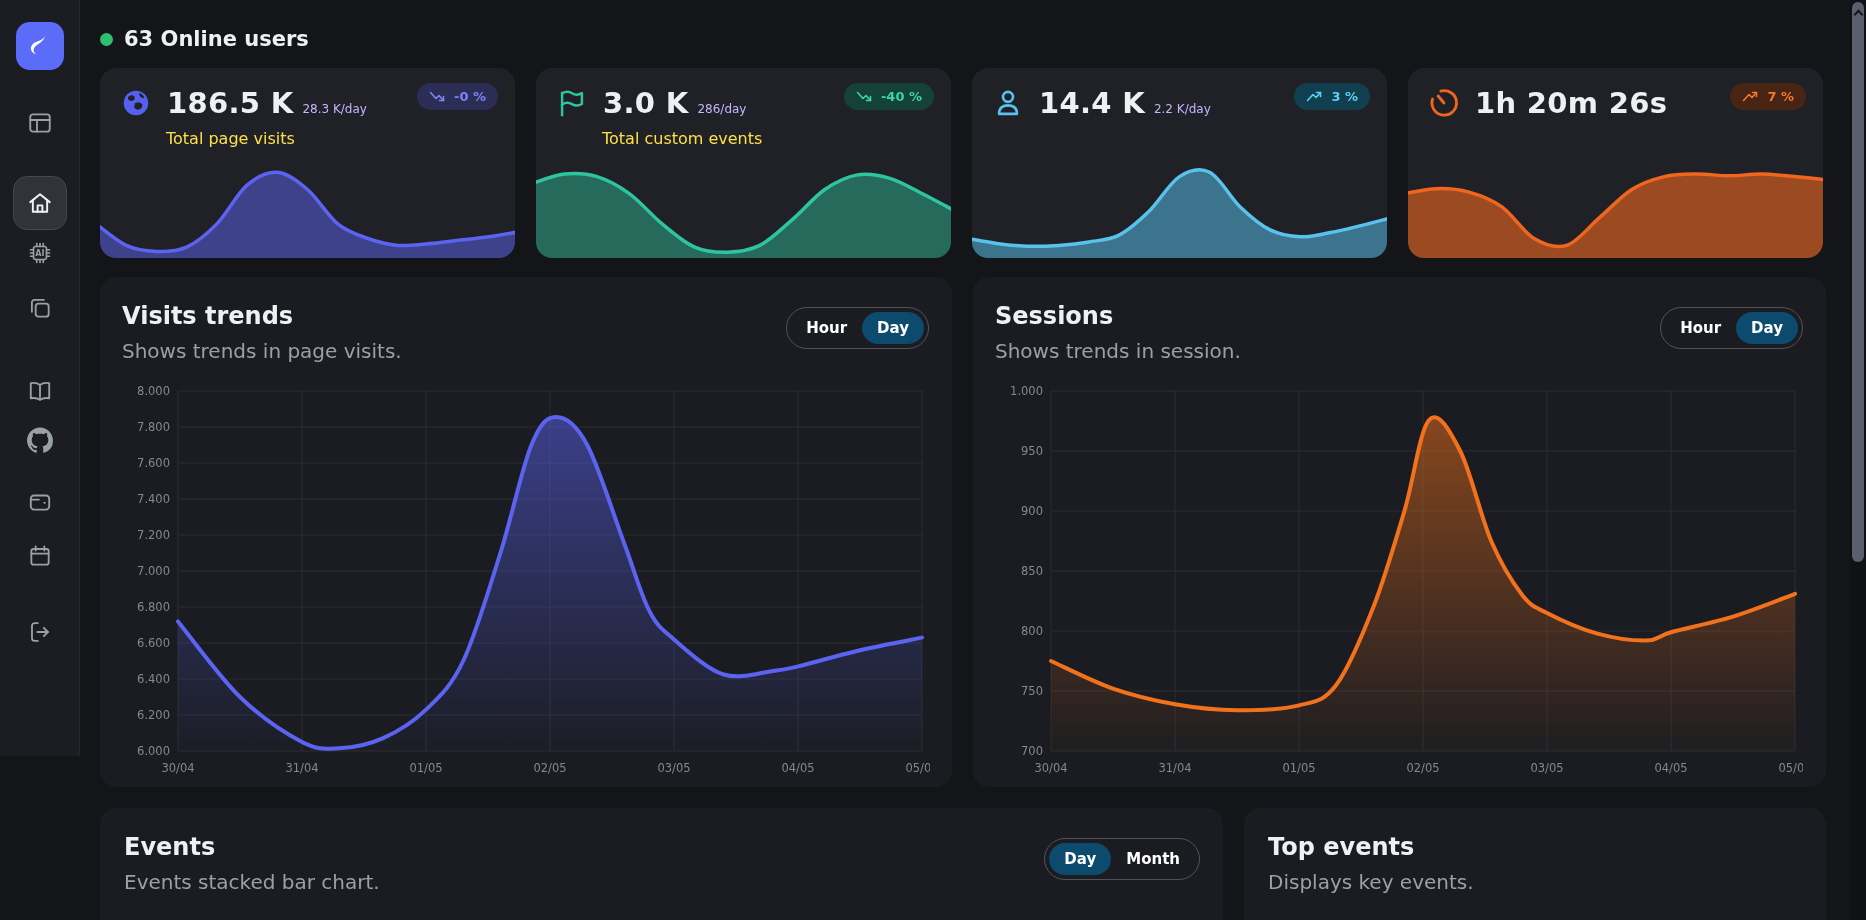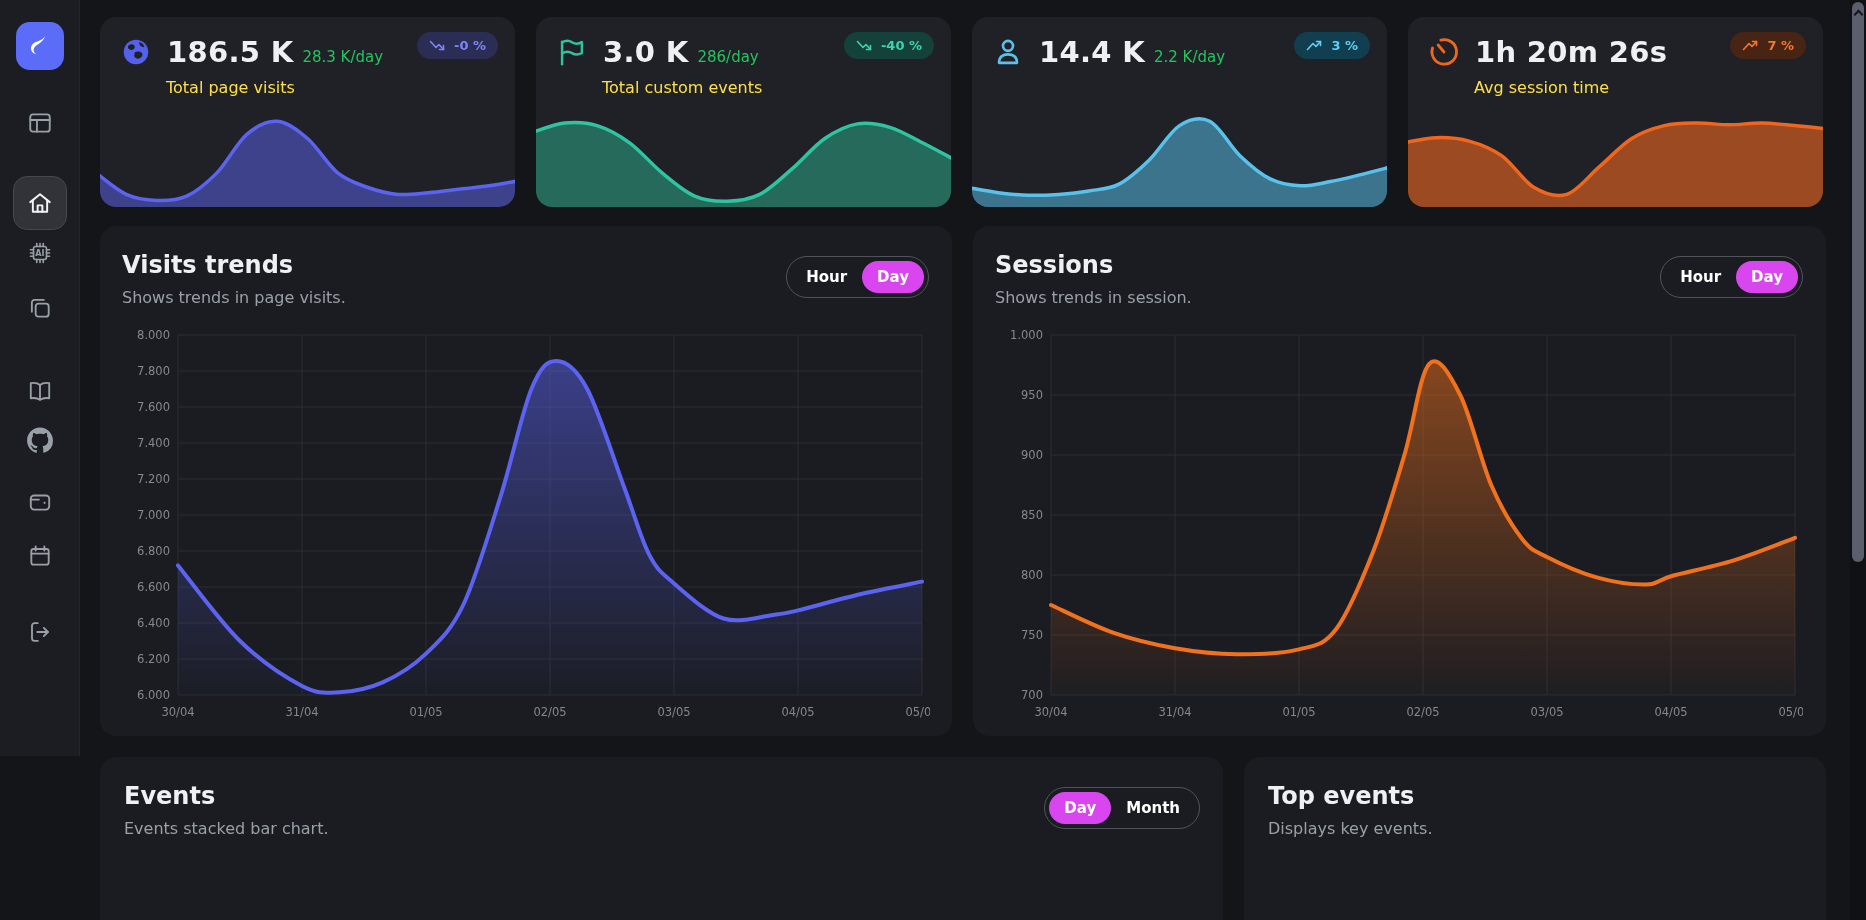--- a/index.html
+++ b/index.html
@@ -19,32 +19,32 @@
   .main{position:absolute;left:100px;top:0;width:1726px;}
   .header-row{display:flex;align-items:center;gap:11px;padding-top:27px;}
   .online-dot{width:13px;height:13px;border-radius:50%;background:#2fbf71;}
   .online-text{font-size:21px;font-weight:700;}
   
   .stats{display:flex;gap:21px;margin-top:17px;}
   .stat-card{position:relative;width:415px;height:190px;background:#1f2126;border-radius:16px;overflow:hidden;}
   .stat-top{display:flex;align-items:center;gap:14px;padding:18px 20px 0 19px;}
   .val-wrap{display:flex;align-items:baseline;gap:9px;}
   .stat-value{font-size:29px;font-weight:700;letter-spacing:.3px;}
-  .stat-rate{font-size:15px;color:#22c55e;}
+  .stat-rate{font-size:12px;color:#c4b5fd;}
   .stat-label{padding:9px 0 0 66px;font-size:16px;color:#fde047;}
   .badge{position:absolute;top:15px;right:17px;display:flex;align-items:center;gap:8px;padding:6px 12px;border-radius:16px;font-size:13px;font-weight:600;}
   .spark{position:absolute;left:0;bottom:0;}
   
   .charts-row{display:flex;gap:21px;margin-top:19px;}
   .chart-card{position:relative;width:852px;height:510px;background:#1a1c21;border-radius:16px;padding:25px 22px 0 22px;}
   .card-title{font-size:24px;font-weight:700;}
-  .card-sub{font-size:16px;color:#9aa0a8;margin-top:9px;}
+  .card-sub{font-size:20px;color:#9aa0a8;margin-top:9px;}
   .toggle{position:absolute;top:30px;right:23px;display:flex;align-items:center;border:1px solid #50535a;border-radius:22px;padding:4px;background:transparent;}
   .opt{padding:7px 15px;font-size:15px;font-weight:700;border-radius:16px;color:#fff;cursor:pointer;}
-  .opt.active{background:#d946ef;}
+  .opt.active{background:#0c4a6e;}
   .chart-svg{display:block;margin-top:16px;}
   .grid{stroke:#2a2c31;stroke-width:1;}
   .tick{fill:#85888e;font-size:11.5px;font-family:"DejaVu Sans",sans-serif;}
   
   .bottom-row{display:flex;gap:21px;margin-top:21px;}
   .bottom-card{position:relative;background:#1a1c21;border-radius:16px;padding:25px 24px;height:220px;}
   .events-card{width:1123px;}
   .topevents-card{width:582px;}
   
   .scrollbar{position:absolute;right:0;top:0;width:16px;height:920px;background:#101115;}
@@ -158,20 +158,24 @@
         <path d="M10 3.8 H7 a2.4 2.4 0 0 0 -2.4 2.4 v11.6 a2.4 2.4 0 0 0 2.4 2.4 h3"></path>
         <polyline points="15.5,8.2 19.3,12 15.5,15.8"></polyline>
           <line x1="19.3" y1="12" x2="9.5" y2="12"></line>
       </svg>
     </span>
   </div>
 </aside>
 
 <div class="main">
 
+  <div class="header-row">
+    <span class="online-dot" style="background: rgb(47, 191, 113);"></span>
+    <span class="online-text">63 Online users</span>
+  </div>
 
   <div class="stats">
 
     <div class="stat-card">
       <div class="stat-top">
         <span>
           <svg width="34" height="34" viewBox="0 0 36 36">
             <circle cx="18" cy="18" r="13" fill="#5560ec"></circle>
             <path d="M9.5 12 C12.5 8.5 17.5 9.5 16.5 13.5 C15.7 16.6 10.5 16.5 9.5 13.5 Z" fill="#1f2126"></path>
             <path d="M16.5 18.5 C21.5 16 27 19 24 23 C21 27 14.5 24.5 16.5 20.5 Z" fill="#1f2126"></path>
@@ -262,21 +266,20 @@
           <svg width="34" height="34" viewBox="0 0 36 36" fill="none" stroke="#f0661e" stroke-width="3" stroke-linecap="round">
             <path d="M14.6 5.4 A13 13 0 1 1 5.9 13.8"></path>
             <line x1="18" y1="18" x2="11.8" y2="10.6"></line>
           </svg>
         </span>
         <span class="val-wrap">
           <span class="stat-value">1h 20m 26s</span>
           <span class="stat-rate"></span>
         </span>
       </div>
-      <div class="stat-label">Avg session time</div>
       <span class="badge" style="background: rgb(71, 36, 19); color: rgb(245, 119, 46);">
         <span>
           <svg width="17" height="13" viewBox="0 0 17 13" fill="none" stroke="currentColor" stroke-width="1.6" stroke-linecap="round" stroke-linejoin="round">
             <path d="M1.5 10.5 L7 4.5 L10 7.5 L14.5 2.5"></path>
               <path d="M10.5 2.5 H14.5 V6.5"></path>
           </svg>
         </span>
         <span>7 %</span>
       </span>
       <svg class="spark" width="415" height="95">

